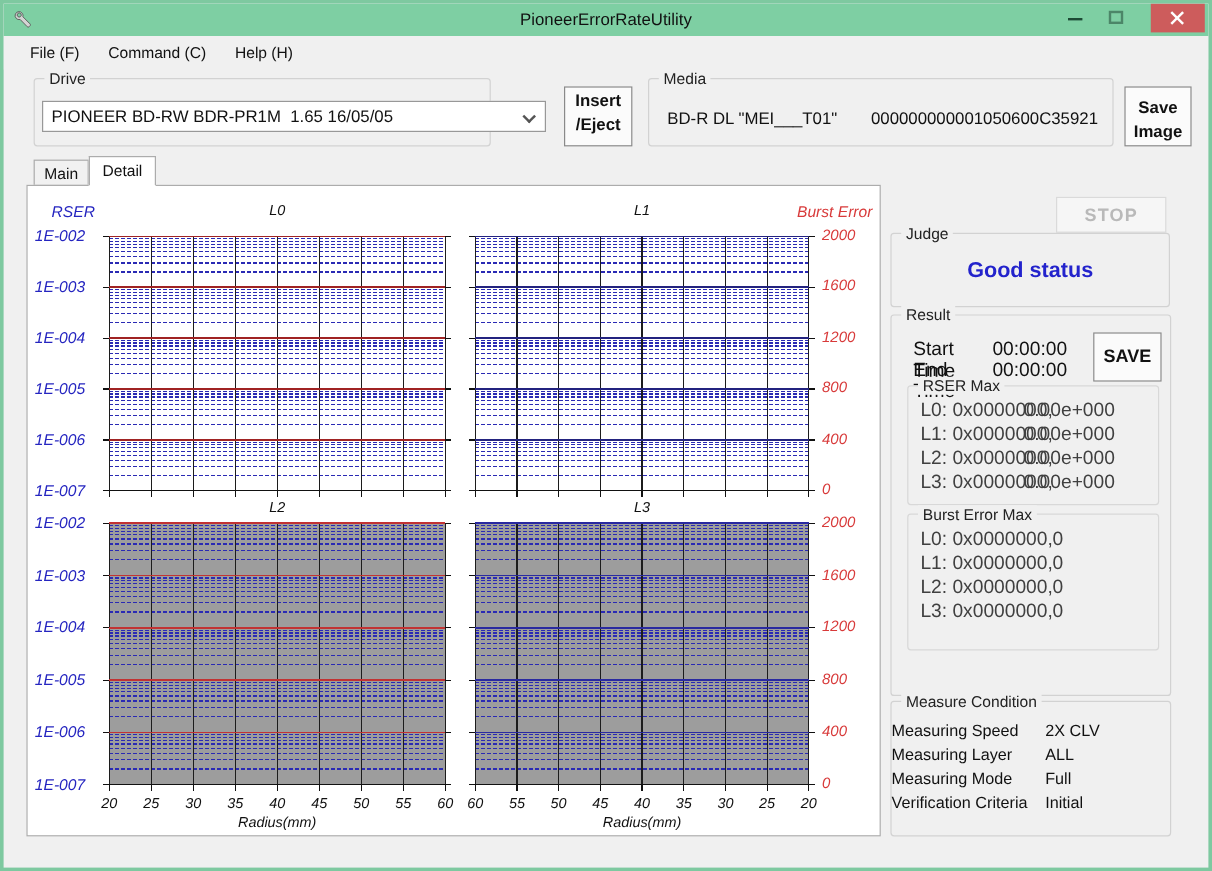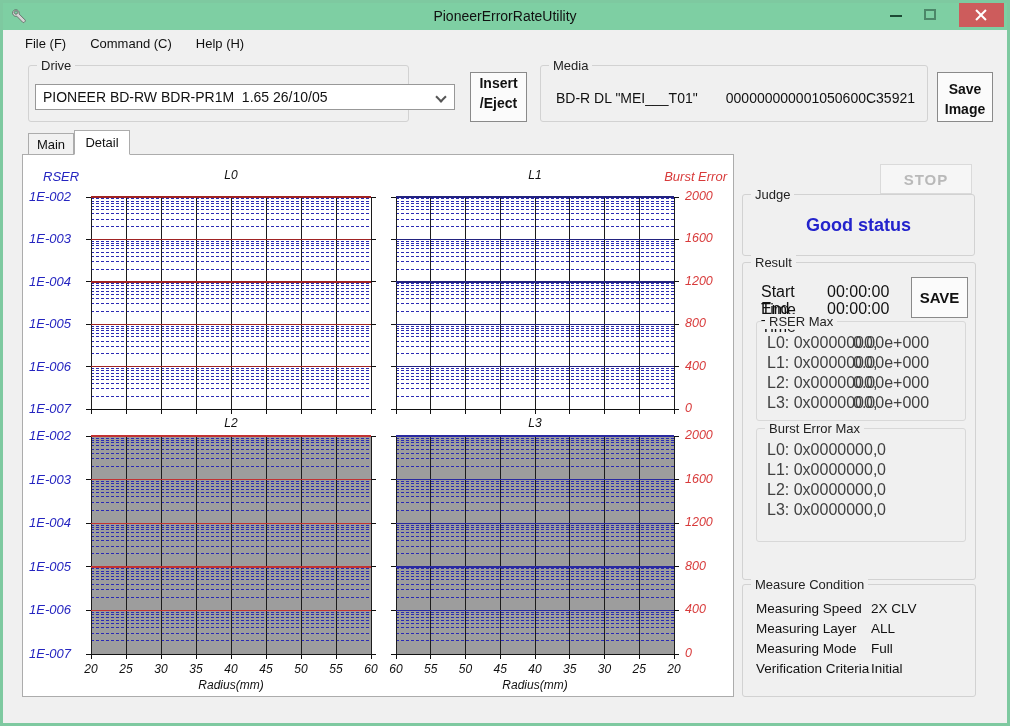--- a/index.html
+++ b/index.html
@@ -84,21 +84,21 @@
   .sub-burst{ top:165px; height:114px; }
   .val-row{ position:relative; height:20px; font-size:16px; color:#404040; }
   .sub-rser .val-row:first-of-type, .sub-burst .val-row:first-of-type{ margin-top:12px; }
   .vr-label{ margin-left:10px; }
   .vr-value{ position:absolute; top:0; }
   .rser-val{ left:96px; }
   .burst-val{ left:120px; }
   .measure-group{ left:739px; top:581px; width:234px; height:113px; }
   .m-row{ position:relative; height:20px; font-size:13.5px; color:#111; }
   .measure-group .m-row:first-of-type{ margin-top:16px; }
-  .m-label{ margin-left:13px; }
+  .m-label{ }
   .m-value{ position:absolute; left:128px; top:0; }
 </style>
 </head>
 <body>
 
 <div class="window">
 
   <div class="titlebar">
     <svg class="app-icon" viewBox="0 0 16 16">
       <path d="M4.6 1.6a3.1 3.1 0 0 0-2.2 5.3c.8.8 2 1.1 3 .8l5.6 5.7c.4.4 1.1.4 1.5 0l.7-.7c.4-.4.4-1.1 0-1.5L7.6 5.6c.3-1.1 0-2.2-.8-3a3.1 3.1 0 0 0-2.2-1zM3.5 3.2a1.6 1.6 0 1 1 2.2 2.3 1.6 1.6 0 0 1-2.2-2.3z" fill="#d4d4d4" stroke="#555" stroke-width="0.7"></path>
@@ -114,21 +114,21 @@
         <div class="x1"></div>
         <div class="x2"></div>
       </div>
   </div>
 
   <div class="menubar" id="menubar"><div class="menu-item">File (F)</div><div class="menu-item">Command (C)</div><div class="menu-item">Help (H)</div></div>
 
   <div class="group drive-group">
     <span class="group-label">Drive</span>
     <div class="combo">
-      <span class="combo-value">PIONEER BD-RW BDR-PR1M  1.65 26/10/05</span>
+      <span class="combo-value">PIONEER BD-RW BDR-PR1M  1.65 16/05/05</span>
       <span class="combo-arrow"></span>
     </div>
   </div>
   <div class="push-btn btn-insert">
     <div>Insert</div>
     <div>/Eject</div>
   </div>
 
   <div class="group media-group">
     <span class="group-label">Media</span>

